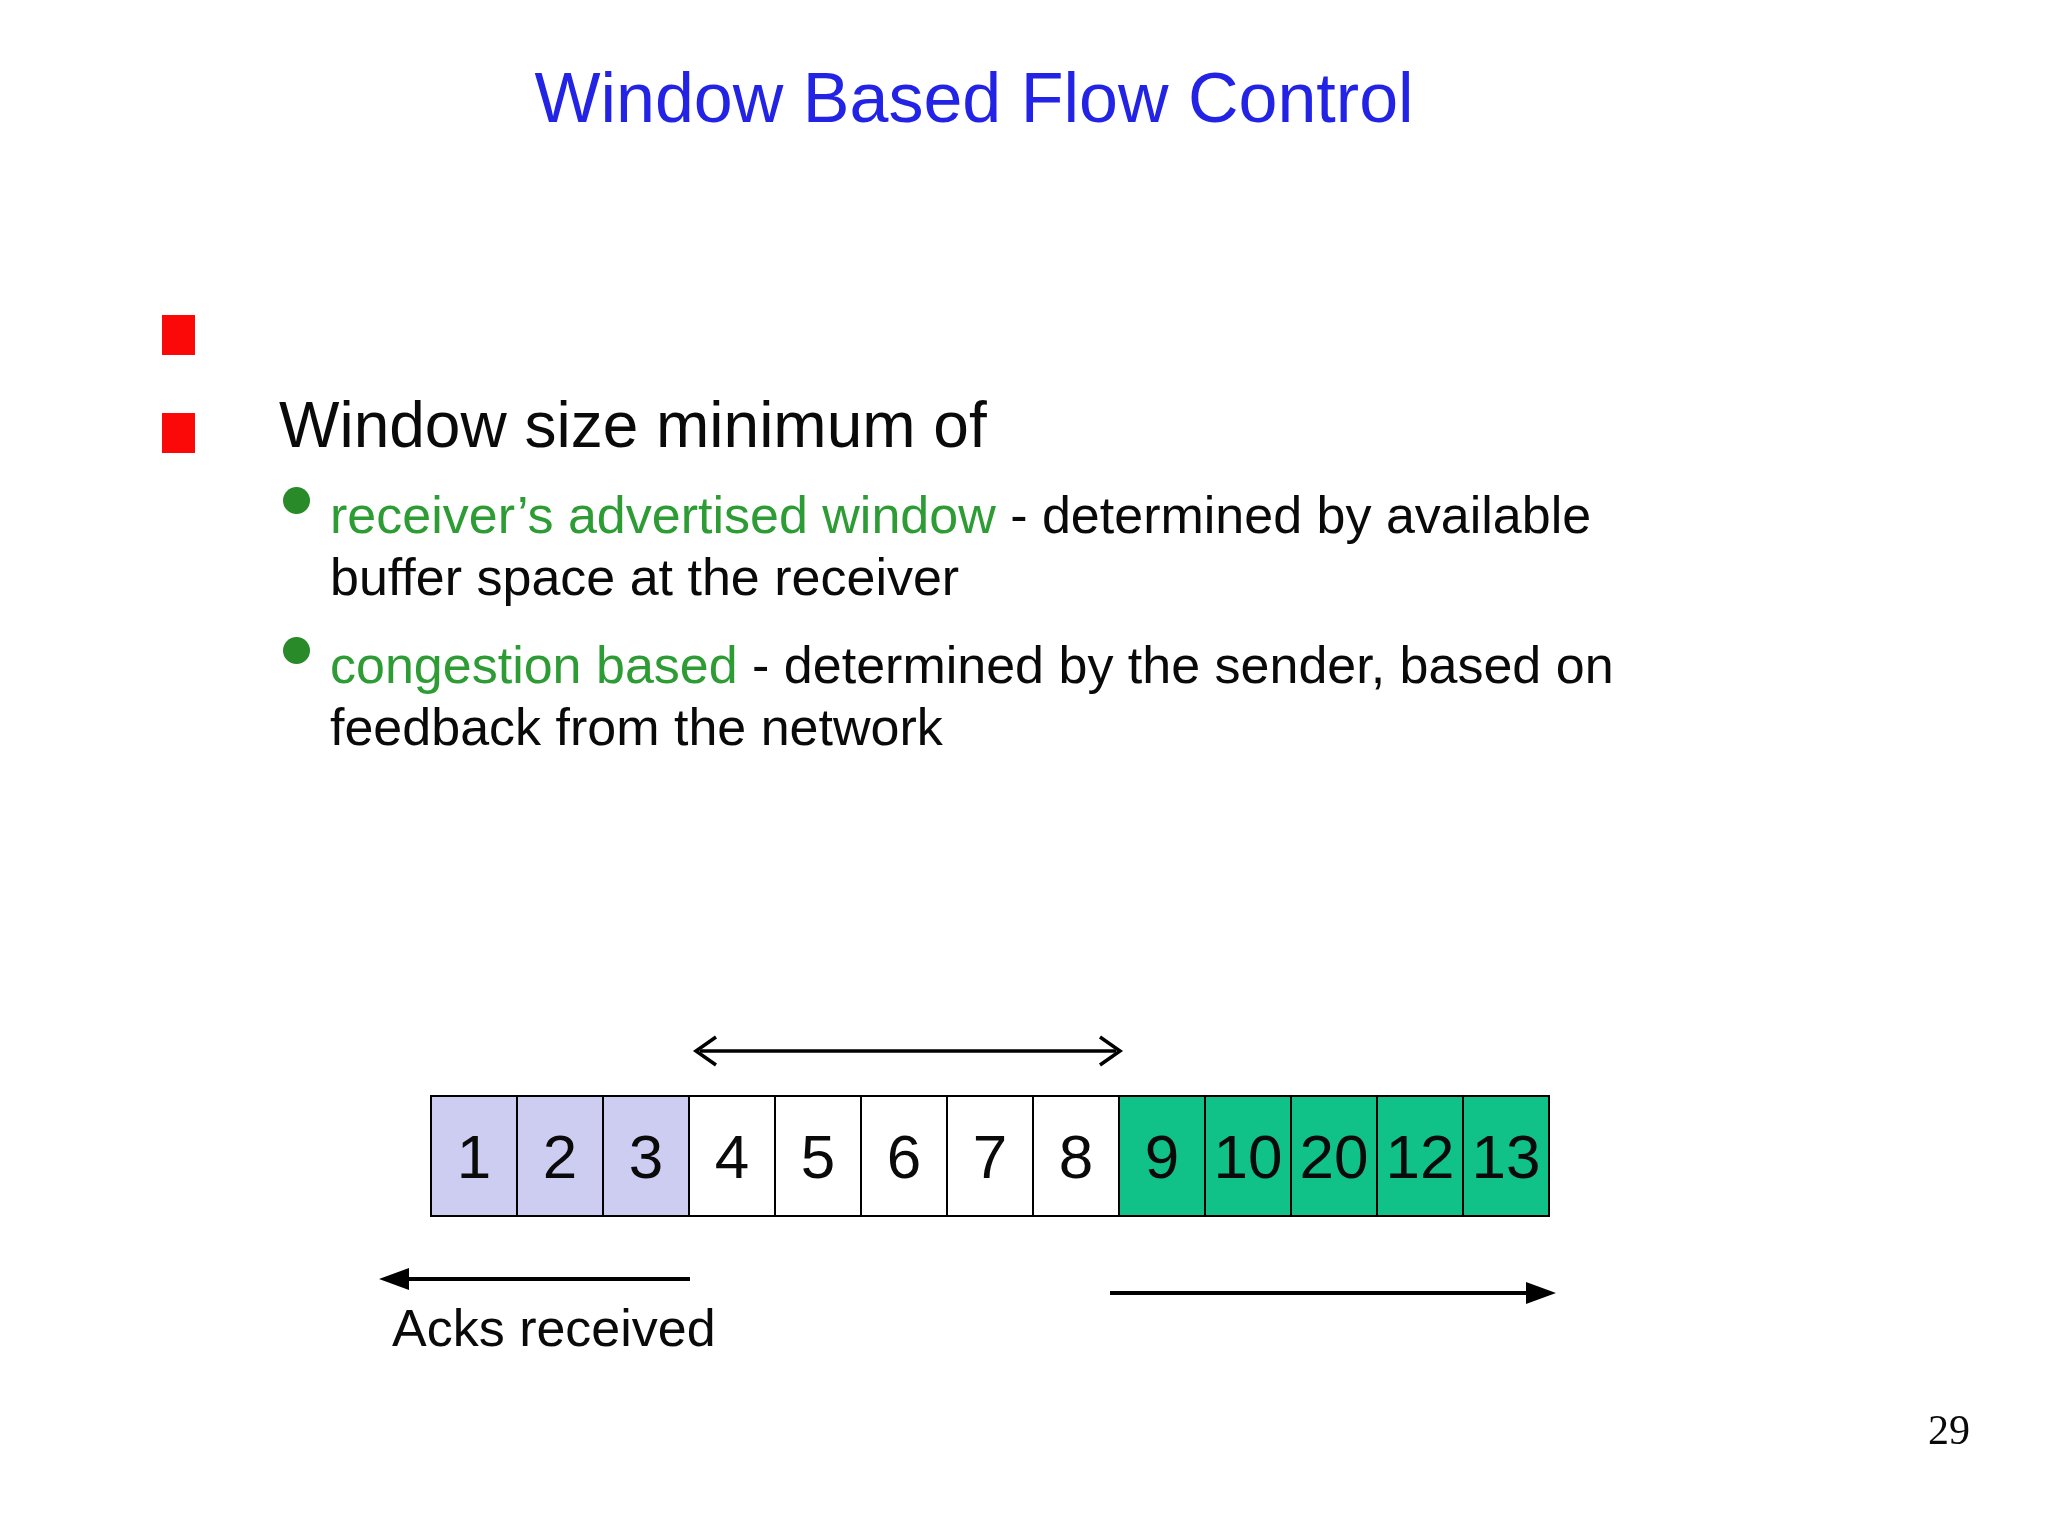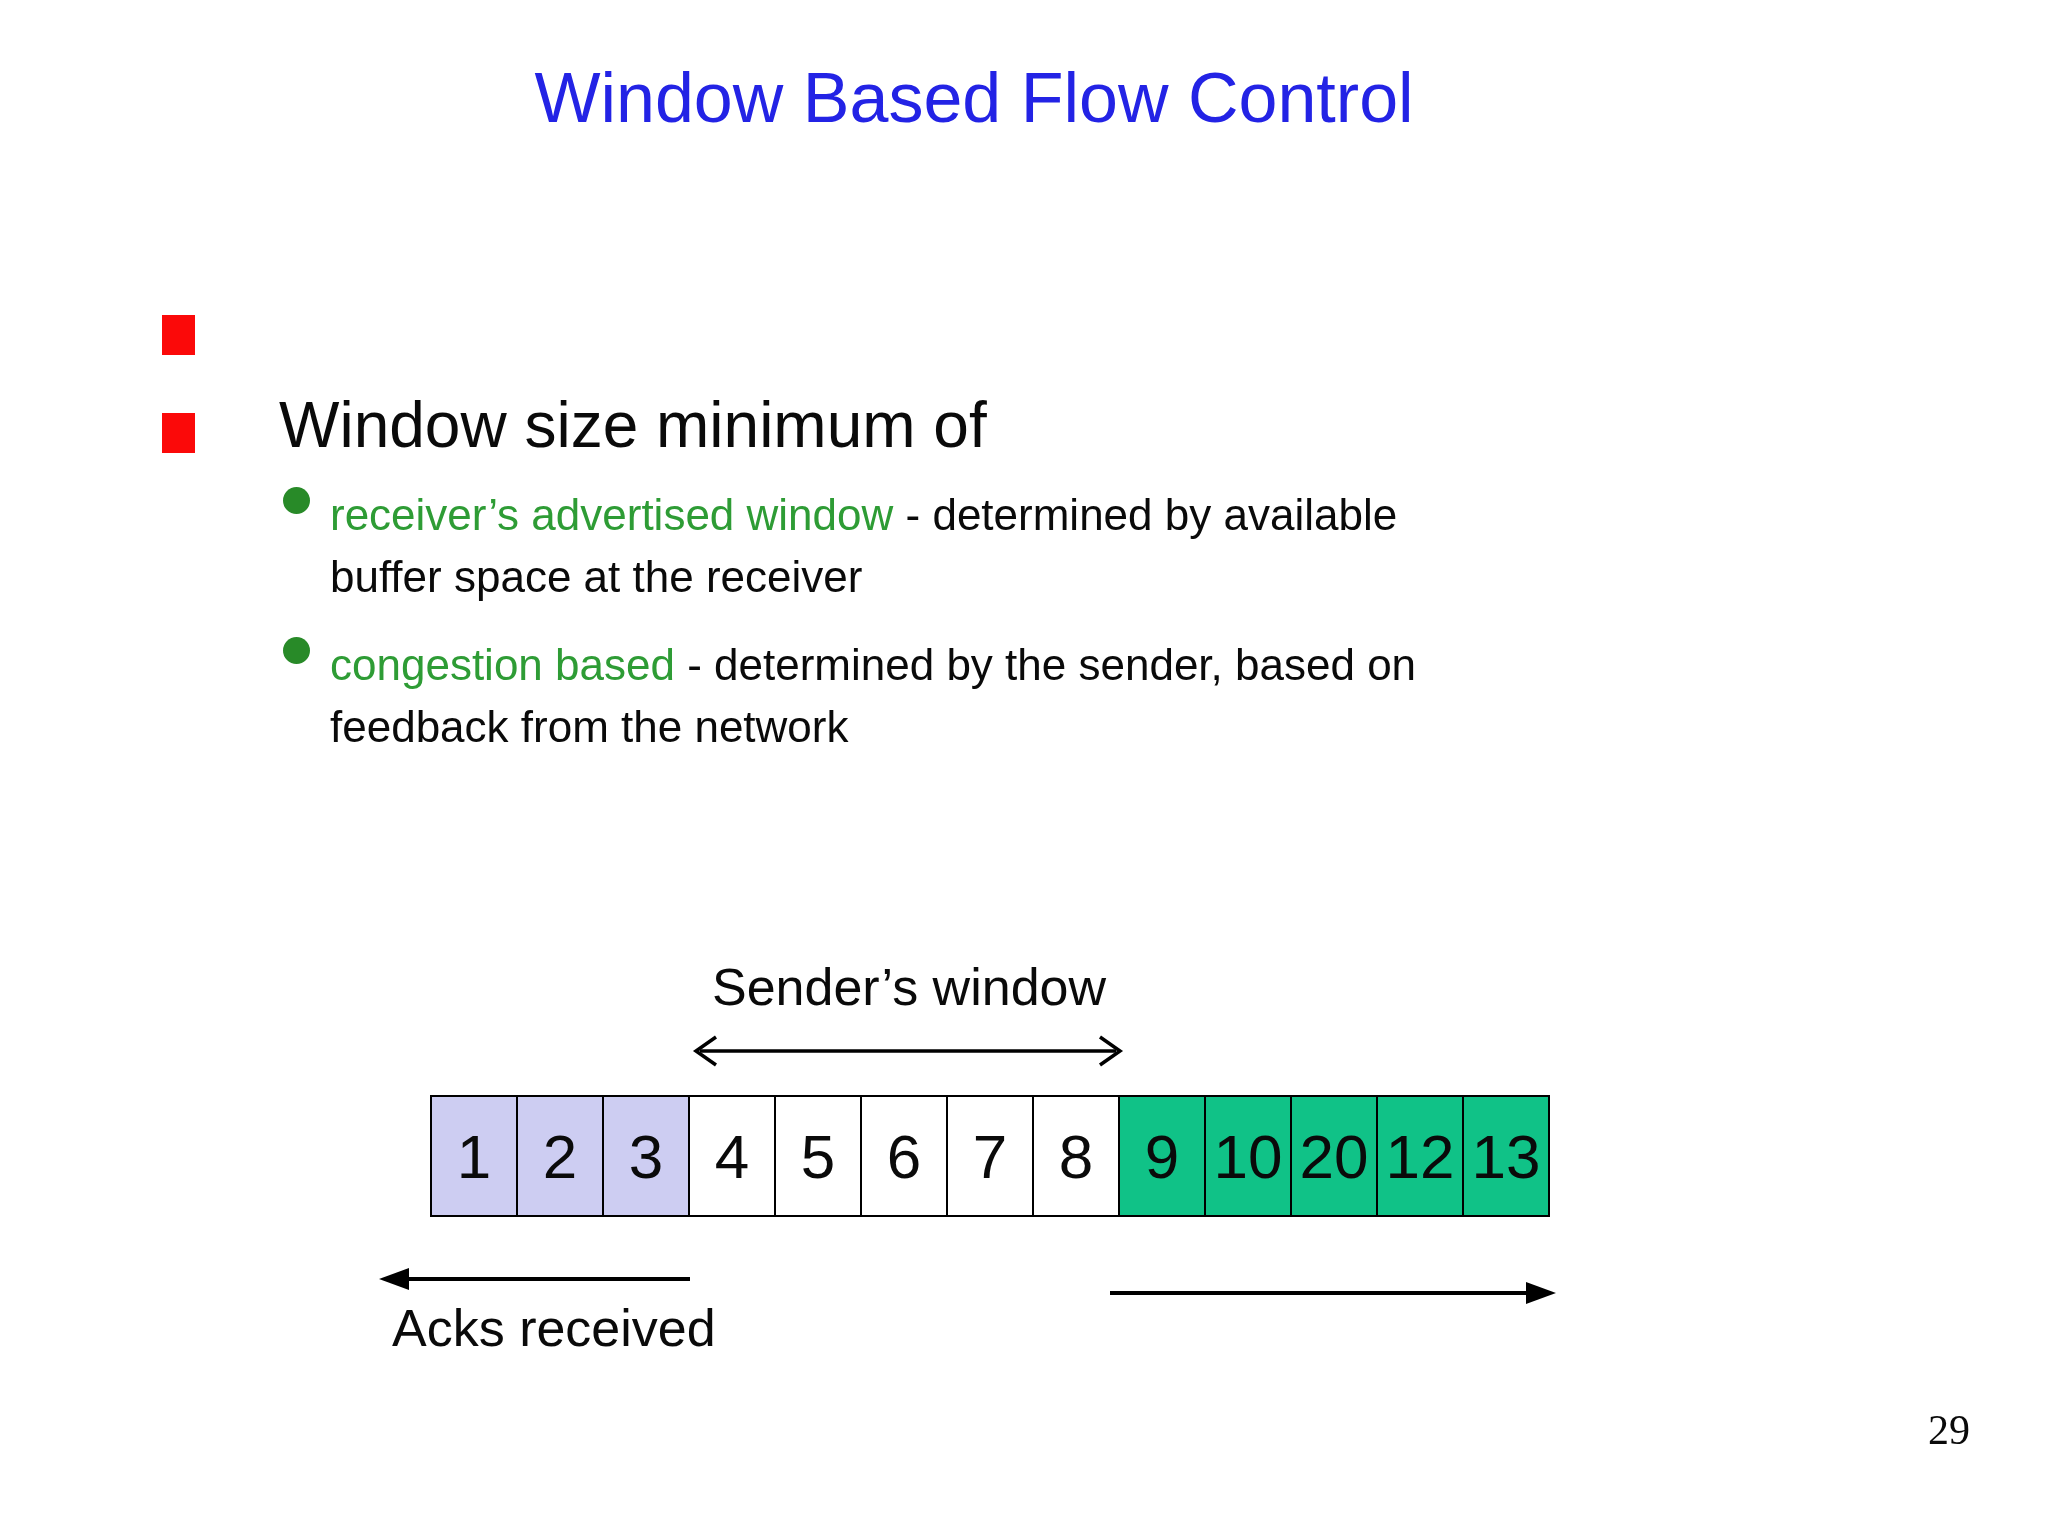--- a/index.html
+++ b/index.html
@@ -36,21 +36,21 @@
 
   
   .dot {
     position: absolute; width: 27px; height: 27px; border-radius: 50%;
     background: var(--dot-green, #288a28);
   }
   .dot1 { left: 283px; top: 487px; }
   .dot2 { left: 283px; top: 637px; }
   .sub-text {
     position: absolute; left: 330px; width: 1460px;
-    font-size: 44px; line-height: 62px;
+    font-size: 52px; line-height: 62px;
     white-space: pre-line;
   }
   .s1 { top: 484px; }
   .s2 { top: 634px; }
   .hl { color: var(--accent-green, #2e9c35); }
 
   
   .senders-label {
     position: absolute; left: 659px; top: 956px; width: 500px;
     text-align: center; font-size: 52px; line-height: 62px; white-space: nowrap;
@@ -106,21 +106,20 @@
   <div class="b-text b2">Window size minimum of</div>
 
   <span class="dot dot1"></span>
   <div class="sub-text s1"><span class="hl">receiver’s advertised window</span><span> - determined by available
 buffer space at the receiver</span></div>
 
   <span class="dot dot2"></span>
   <div class="sub-text s2"><span class="hl">congestion based</span><span> - determined by the sender, based on
 feedback from the network</span></div>
 
-  <div class="senders-label">Sender’s window</div>
 
   <svg class="arrow-svg dbl-arrow" width="440" height="38" viewBox="0 0 440 38">
     <line x1="12" y1="19" x2="428" y2="19" stroke="#000" stroke-width="3.5"></line>
     <polyline points="28,5 8,19 28,33" fill="none" stroke="#000" stroke-width="3.5"></polyline>
     <polyline points="412,5 432,19 412,33" fill="none" stroke="#000" stroke-width="3.5"></polyline>
   </svg>
 
   <div class="cells" id="cells">
       <div class="cell acked">1</div>
       <div class="cell acked">2</div>

